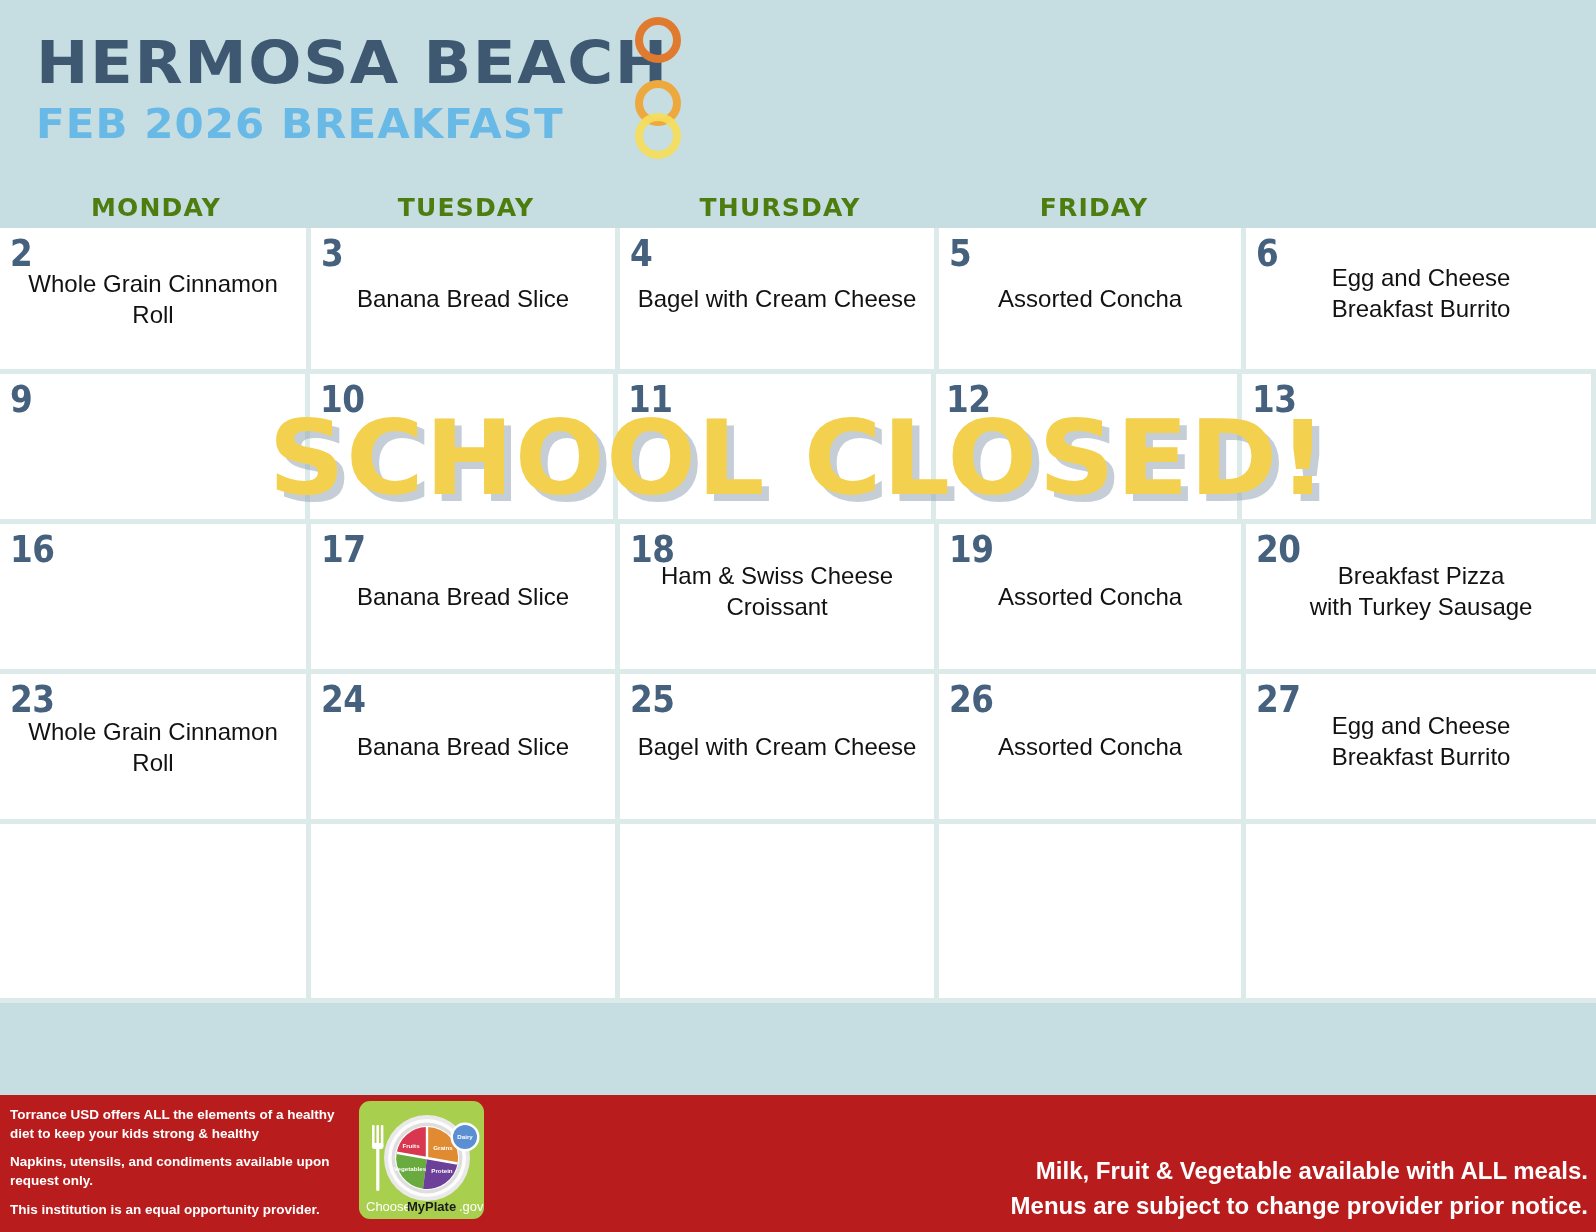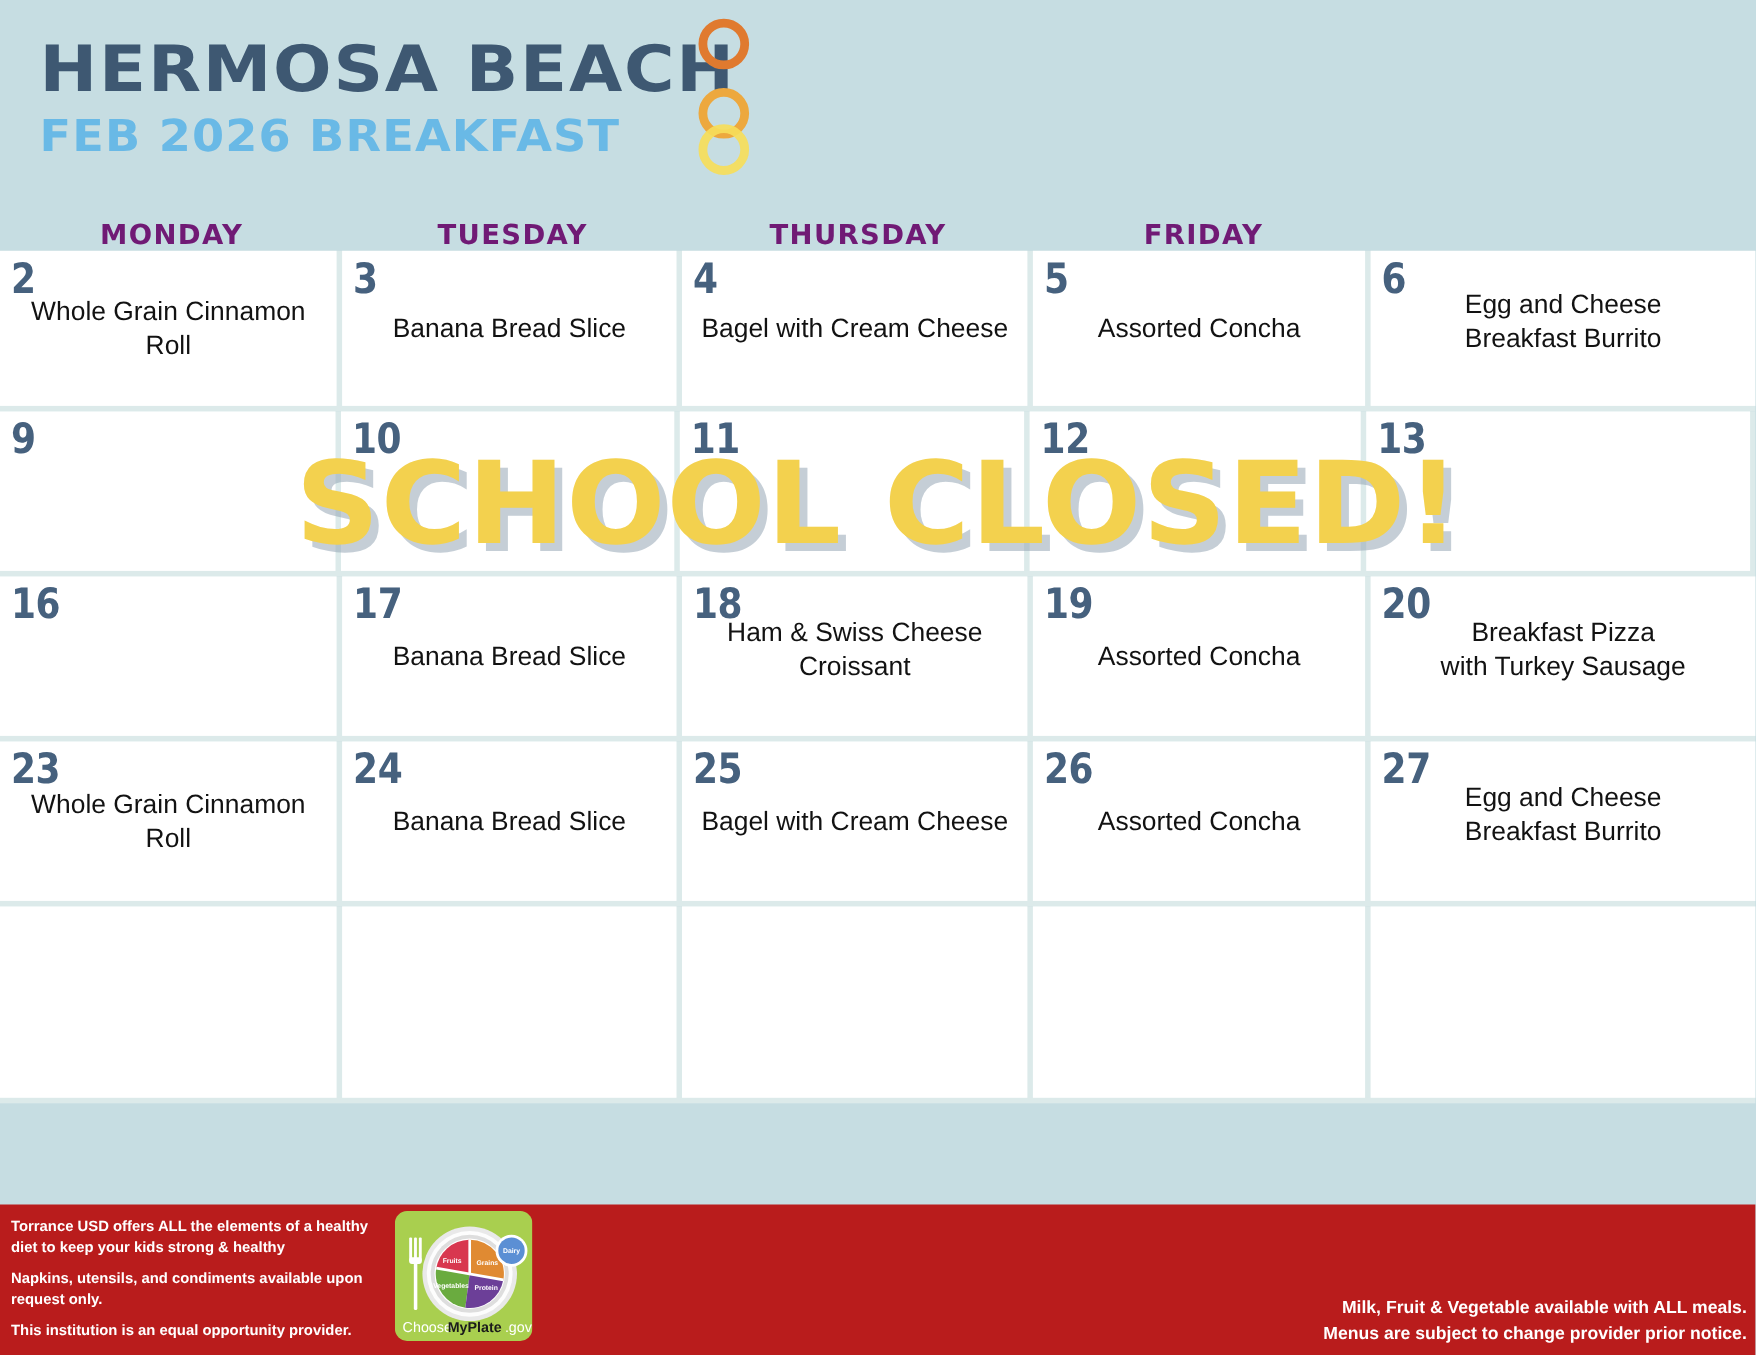--- a/index.html
+++ b/index.html
@@ -63,27 +63,27 @@
     position: absolute;
     left: 0;
     top: 186px;
     width: 1596px;
     height: 42px;
     display: flex;
   }
   .weekday-cell {
     flex: 0 0 auto;
     display: flex;
-    align-items: flex-end;
+    align-items: center;
     justify-content: center;
     font-family: "DejaVu Sans", sans-serif;
     font-weight: bold;
     font-size: 25px;
     letter-spacing: 1.2px;
-    color: #701a75;
+    color: #4d7c0f;
   }
   .weekday-cell:nth-child(1) { width: 312px; }
   .weekday-cell:nth-child(2) { width: 308px; }
   .weekday-cell:nth-child(3) { width: 320px; }
   .weekday-cell:nth-child(4) { width: 308px; }
   .weekday-cell:nth-child(5) { width: 348px; }
   .weekday-cell:nth-child(5) > span { transform: translateY(-3px); display: block; }
 
   
   #calendar {
@@ -222,21 +222,21 @@
   }
 
   #footer-right {
     position: absolute;
     right: 8px;
     bottom: 8px;
     text-align: right;
     color: #ffffff;
     font-family: "Liberation Sans", sans-serif;
     font-weight: bold;
-    font-size: 16px;
+    font-size: 24px;
     line-height: 1.45;
   }
 </style>
 </head>
 <body>
 
 <div id="header">
   <div id="title-block">
     <div id="school-name">HERMOSA BEACH</div>
     <div id="menu-subtitle">FEB 2026 BREAKFAST</div>

